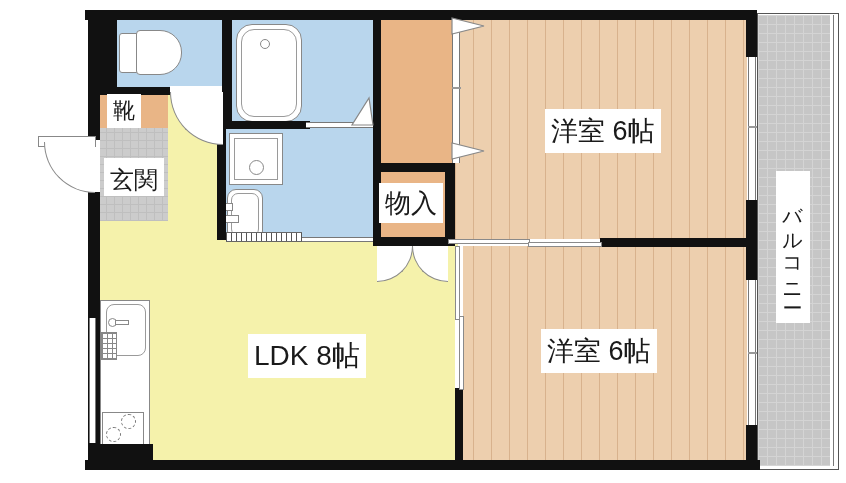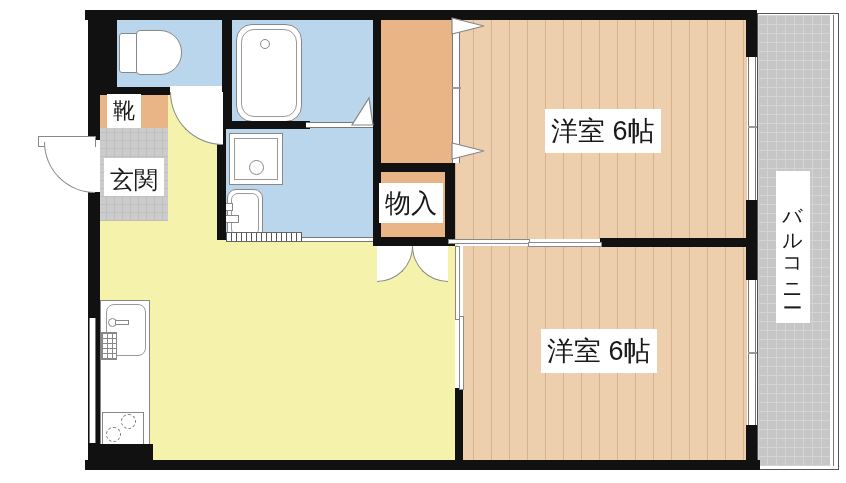--- a/index.html
+++ b/index.html
@@ -168,20 +168,23 @@
 
   <div class="label" style="left:107px;top:94px;height:26px;font-size:22px;">
     <span>靴</span>
   </div>
   <div class="label" style="left:104px;top:158px;height:30px;font-size:24px;align-items:flex-end;">
     <span>玄関</span>
   </div>
   <div class="label" style="left:379px;top:183px;height:32px;font-size:26px;">
     <span>物入</span>
   </div>
+  <div class="label" style="left:248px;top:334px;height:36px;font-size:28px;">
+    <span>LDK 8帖</span>
+  </div>
   <div class="label" style="left:545px;top:109px;height:36px;font-size:27px;">
     <span>洋室 6帖</span>
   </div>
   <div class="label" style="left:541px;top:329px;height:36px;font-size:27px;">
     <span>洋室 6帖</span>
   </div>
   <div class="label" style="left:776px;top:171px;width:30px;height:140px;font-size:20px;writing-mode:vertical-rl;letter-spacing:3px;padding:6px 2px;">
     <span>バルコニー</span>
   </div>
 

